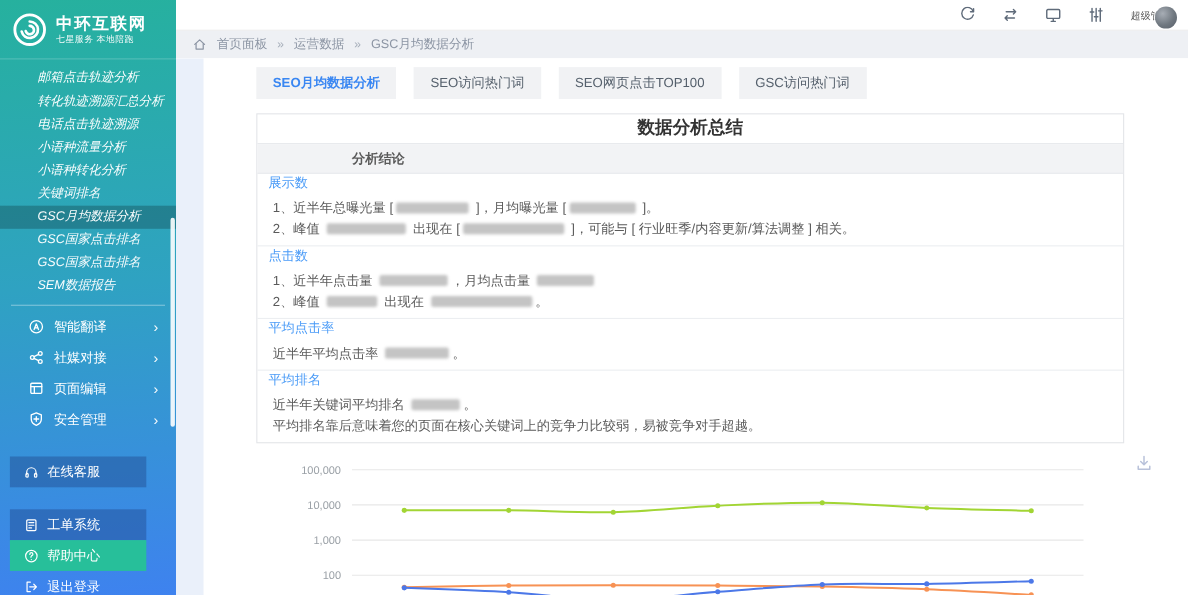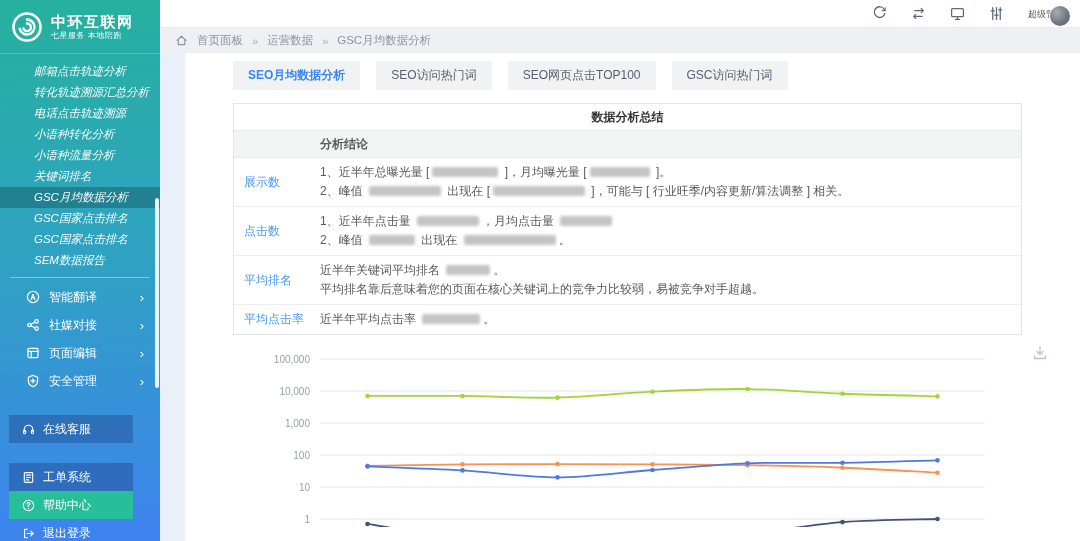--- a/index.html
+++ b/index.html
@@ -50,25 +50,25 @@
   .content{flex:1;position:relative;background:#fff;overflow:hidden;}
   .gutter{position:absolute;left:0;top:0;bottom:0;width:25px;background:#eaf0fa;}
   .inner{position:absolute;left:25px;right:0;top:0;bottom:0;}
 
   .tabs{display:flex;gap:16px;margin:8px 0 0 48px;}
   .tab{background:#f1f2f4;border-radius:0;padding:6px 15px;font-size:12px;color:#55606c;cursor:pointer;white-space:nowrap;}
   .tab.active{color:#3a87f2;font-weight:bold;}
 
   
   .sum-table{margin:13px 0 0 48px;width:789px;border:1px solid #e3e5e8;box-sizing:border-box;}
-  .t-title{height:26px;line-height:26px;text-align:center;font-weight:bold;font-size:12px;
+  .t-title{height:26px;line-height:26px;text-align:center;font-weight:bold;font-size:16px;
     color:#333;border-bottom:1px solid #e8eaed;}
   .t-head{display:flex;background:#f2f3f5;border-bottom:1px solid #e8eaed;height:26px;
     align-items:center;font-size:12px;color:#333;font-weight:bold;}
-  .t-row{display:flex;border-bottom:1px solid #eceef1;}
+  .t-row{display:flex;border-bottom:1px solid #eceef1;flex-direction:column;}
   .t-row:last-child{border-bottom:none;}
   .lc{width:72px;flex:none;display:flex;align-items:center;padding-left:10px;
     box-sizing:border-box;font-size:12px;color:#4a9bf7;}
   .t-head .lc{color:#333;}
   .cc{flex:1;padding:5px 10px 5px 14px;font-size:12px;color:#5a5a5a;line-height:19px;}
   .redact{display:inline-block;height:10px;border-radius:2px;background:#c4c4c4;
     filter:blur(1.6px);vertical-align:-1px;margin:0 3px;}
 
   
   .chart-block{position:relative;margin-top:12px;}
@@ -89,22 +89,22 @@
       </svg>
       <div>
         <div class="brand-name">中环互联网</div>
         <div class="brand-sub">七星服务 本地陪跑</div>
       </div>
     </div>
     <nav class="side-links" id="side-links">
         <div class="side-link">邮箱点击轨迹分析</div>
         <div class="side-link">转化轨迹溯源汇总分析</div>
         <div class="side-link">电话点击轨迹溯源</div>
+        <div class="side-link">小语种流量分析</div>
         <div class="side-link">小语种转化分析</div>
-        <div class="side-link">小语种流量分析</div>
         <div class="side-link">关键词排名</div>
         <div class="side-link active">GSC月均数据分析</div>
         <div class="side-link">GSC国家点击排名</div>
         <div class="side-link">GSC国家点击排名</div>
         <div class="side-link">SEM数据报告</div>
       </nav>
     <div class="side-divider"></div>
     <div id="side-groups">
         <div class="side-group">
           <svg viewBox="0 0 14 14" fill="none" stroke="currentColor" stroke-width="1.2" stroke-linecap="round" stroke-linejoin="round" class="gi">
@@ -238,30 +238,30 @@
               </div>
             </div>
             <div class="t-row">
               <div class="lc">点击数</div>
               <div class="cc">
                 <div>1、近半年点击量 <span class="redact" style="width: 62px;"></span>，月均点击量 <span class="redact" style="width: 52px;"></span></div>
                 <div>2、峰值 <span class="redact" style="width: 46px;"></span> 出现在 <span class="redact" style="width: 92px;"></span>。</div>
               </div>
             </div>
             <div class="t-row">
+              <div class="lc">平均点击率</div>
+              <div class="cc">
+                <div>近半年平均点击率 <span class="redact" style="width: 58px;"></span>。</div>
+              </div>
+            </div>
+            <div class="t-row">
               <div class="lc">平均排名</div>
               <div class="cc">
                 <div>近半年关键词平均排名 <span class="redact" style="width: 44px;"></span>。</div>
                 <div>平均排名靠后意味着您的页面在核心关键词上的竞争力比较弱，易被竞争对手超越。</div>
-              </div>
-            </div>
-            <div class="t-row">
-              <div class="lc">平均点击率</div>
-              <div class="cc">
-                <div>近半年平均点击率 <span class="redact" style="width: 58px;"></span>。</div>
               </div>
             </div>
           </div>
 
         <div class="chart-block">
           <span class="chart-dl" id="chart-dl"><svg viewBox="0 0 14 14" fill="none" stroke="currentColor" stroke-width="1.2" stroke-linecap="round" stroke-linejoin="round">
                 <path d="M7 1.8v6.4M4.4 5.7L7 8.3l2.6-2.6"></path>
                 <path d="M2.4 9.6v2.2h9.2V9.6"></path>
               </svg></span>
           <svg id="chart" width="860" height="180">

